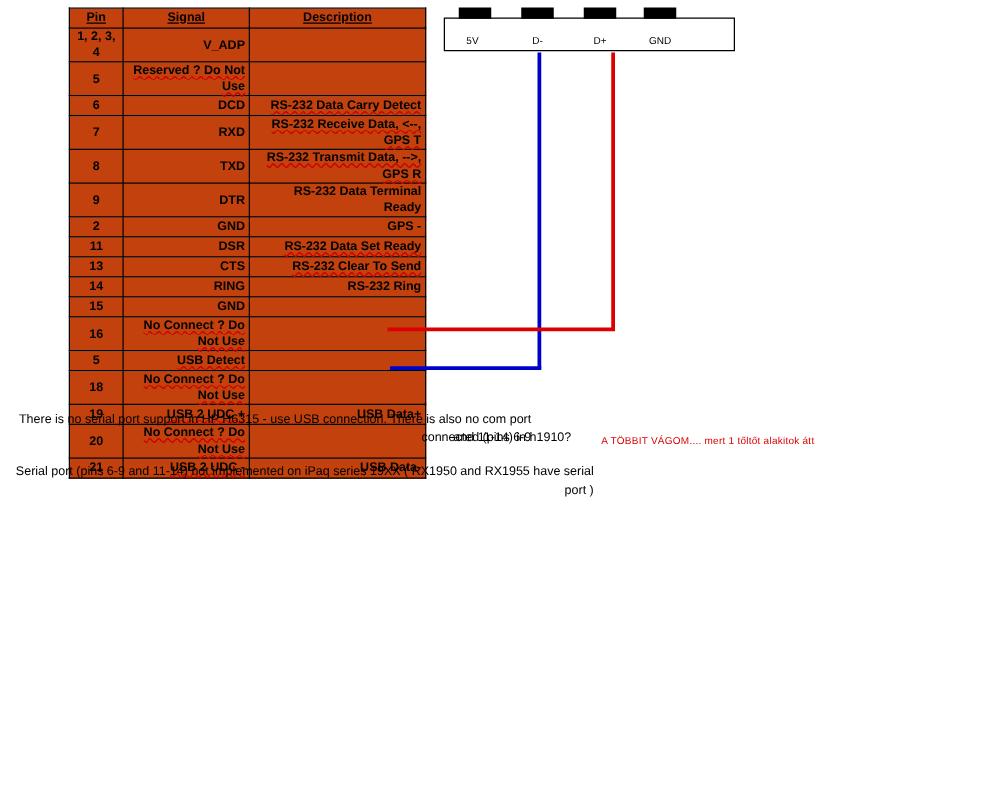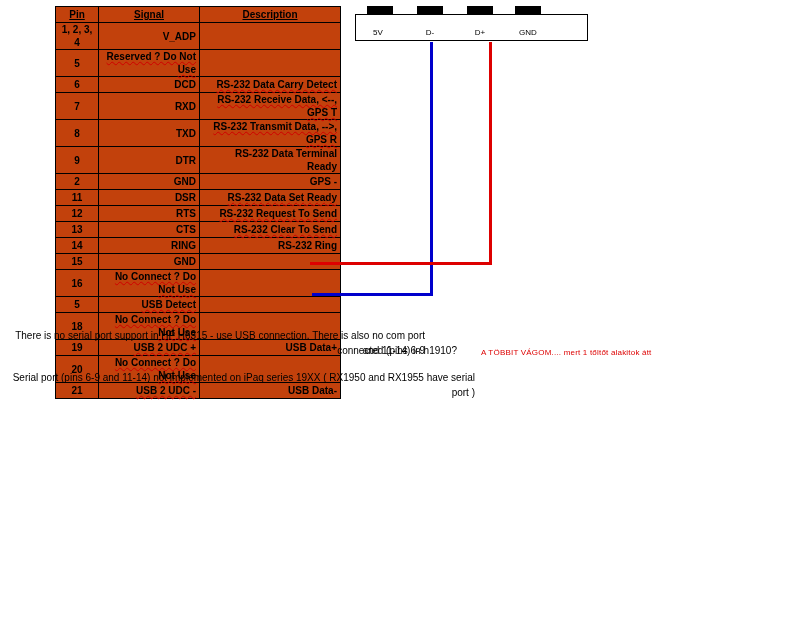--- a/index.html
+++ b/index.html
@@ -168,25 +168,20 @@
       <td class="col-pin">2</td>
       <td class="col-signal">GND</td>
       <td class="col-desc">GPS -</td>
     </tr>
     <tr>
       <td class="col-pin">11</td>
       <td class="col-signal">DSR</td>
       <td class="col-desc sq">RS-232 Data Set Ready</td>
     </tr>
     <tr>
-      <td class="col-pin">12</td>
-      <td class="col-signal">RTS</td>
-      <td class="col-desc sq">RS-232 Request To Send</td>
-    </tr>
-    <tr>
       <td class="col-pin">13</td>
       <td class="col-signal">CTS</td>
       <td class="col-desc sq">RS-232 Clear To Send</td>
     </tr>
     <tr>
       <td class="col-pin">14</td>
       <td class="col-signal">RING</td>
       <td class="col-desc">RS-232 Ring</td>
     </tr>
     <tr>

